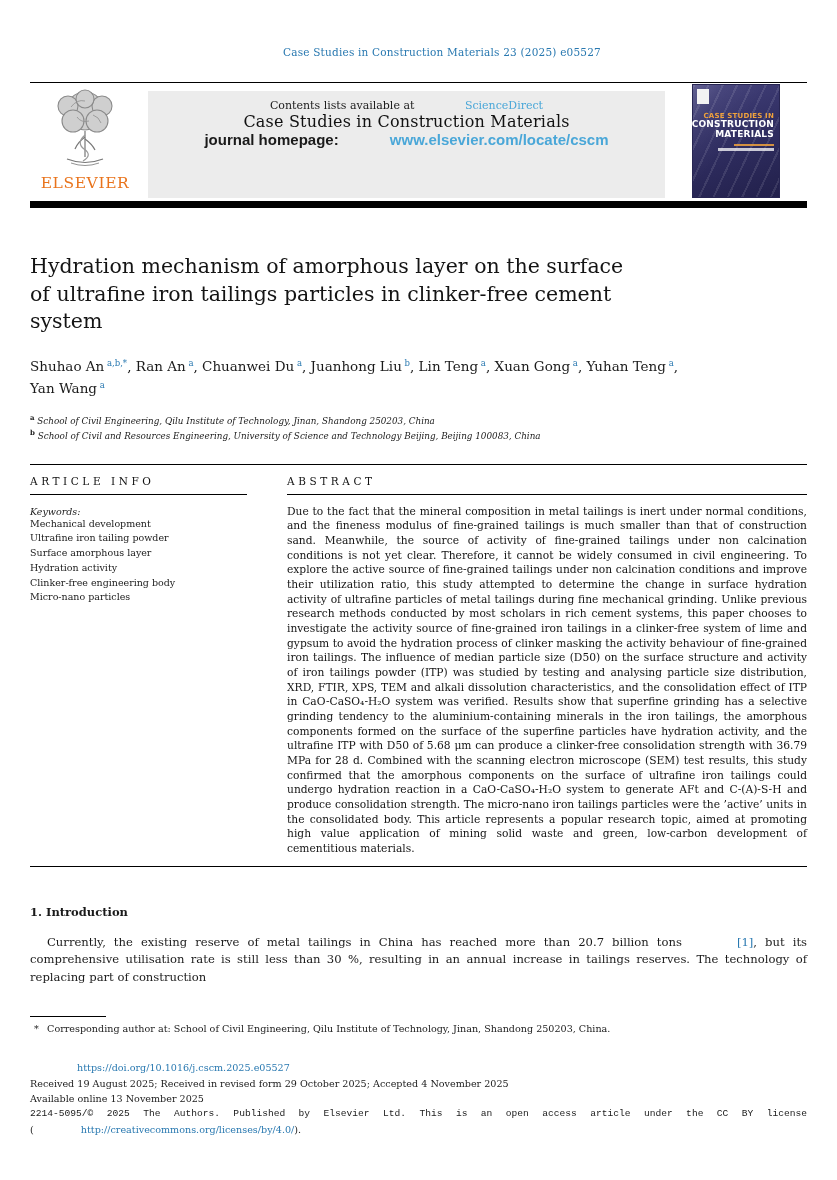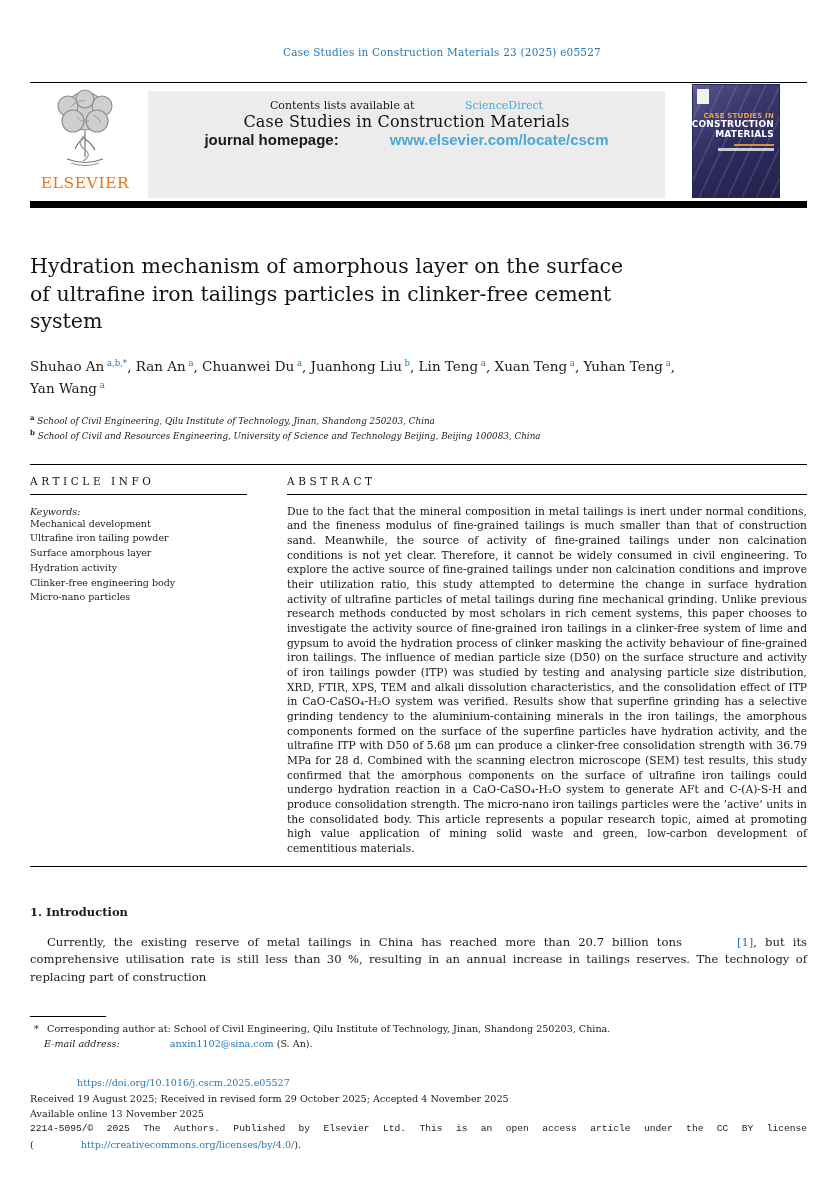--- a/index.html
+++ b/index.html
@@ -195,21 +195,21 @@
       <span class="author"><span>Shuhao An</span> <sup>a,b,*</sup><span>, </span></span>
     
       <span class="author"><span>Ran An</span> <sup>a</sup><span>, </span></span>
     
       <span class="author"><span>Chuanwei Du</span> <sup>a</sup><span>, </span></span>
     
       <span class="author"><span>Juanhong Liu</span> <sup>b</sup><span>, </span></span>
     
       <span class="author"><span>Lin Teng</span> <sup>a</sup><span>, </span></span>
     
-      <span class="author"><span>Xuan Teng</span> <sup>a</sup><span>, </span></span>
+      <span class="author"><span>Xuan Gong</span> <sup>a</sup><span>, </span></span>
     
       <span class="author"><span>Yuhan Teng</span> <sup>a</sup><span>, </span></span>
     
       <span class="author"><span>Yan Wang</span> <sup>a</sup><span></span></span>
     </div>
 
   <div class="affiliations">
 
       <div class="affil"><sup>a</sup> <span>School of Civil Engineering, Qilu Institute of Technology, Jinan, Shandong 250203, China</span></div>
 
@@ -249,23 +249,20 @@
   <div class="rule-full rule-below-abstract"></div>
 
   <div class="intro-head">1. Introduction</div>
   <div class="intro-para">
     <span>Currently, the existing reserve of metal tailings in China has reached more than 20.7 billion tons </span><span class="dlink link">[1]</span><span>, but its comprehensive utilisation rate is still less than 30 %, resulting in an annual increase in tailings reserves. The technology of replacing part of construction</span>
   </div>
 
   <div class="footnote-rule"></div>
   <div class="footnote">
     <span class="marker">*</span><span> Corresponding author at: School of Civil Engineering, Qilu Institute of Technology, Jinan, Shandong 250203, China.</span>
-  </div>
-  <div class="footnote-email">
-    <span class="em-label">E-mail address:</span><span class="dlink link"> anxin1102@sina.com</span><span> (S. An).</span>
   </div>
 
   <div class="imprint">
     <div><span class="dlink link">https://doi.org/10.1016/j.cscm.2025.e05527</span></div>
     <div>Received 19 August 2025; Received in revised form 29 October 2025; Accepted 4 November 2025</div>
     <div>Available online 13 November 2025</div>
     <div class="copyright-line">2214-5095/© 2025 The Authors. Published by Elsevier Ltd. This is an open access article under the CC BY license</div>
     <div>
       <span>(</span><span class="dlink link">http://creativecommons.org/licenses/by/4.0/</span><span>).</span>
     </div>

